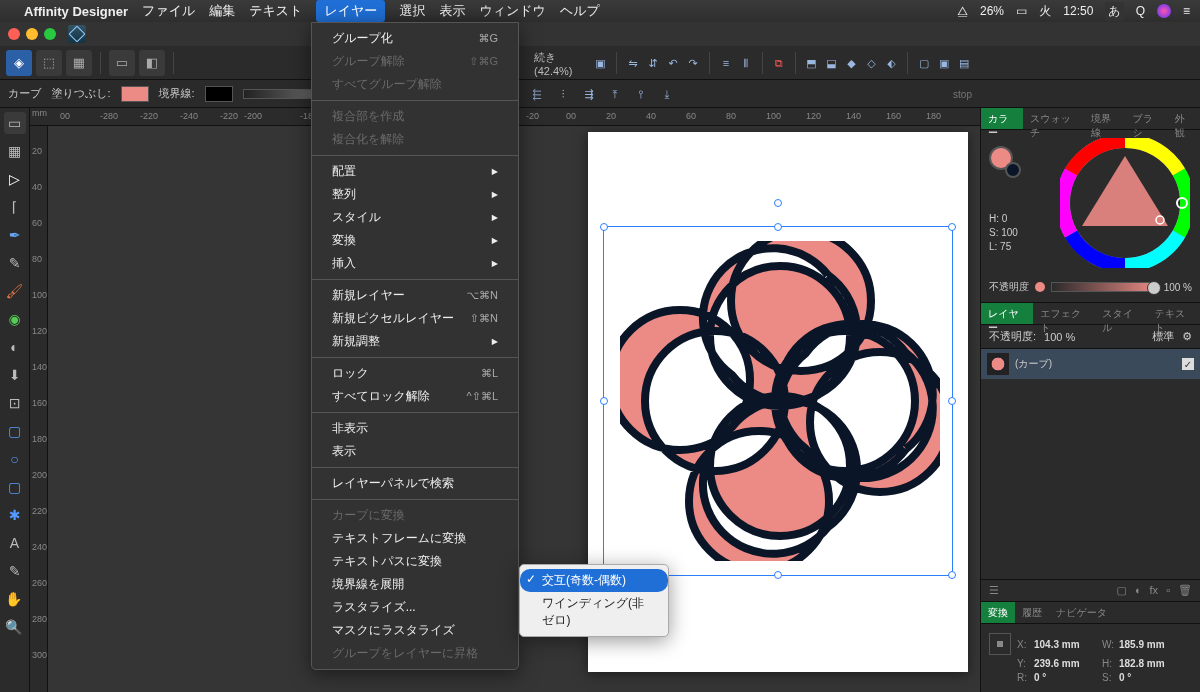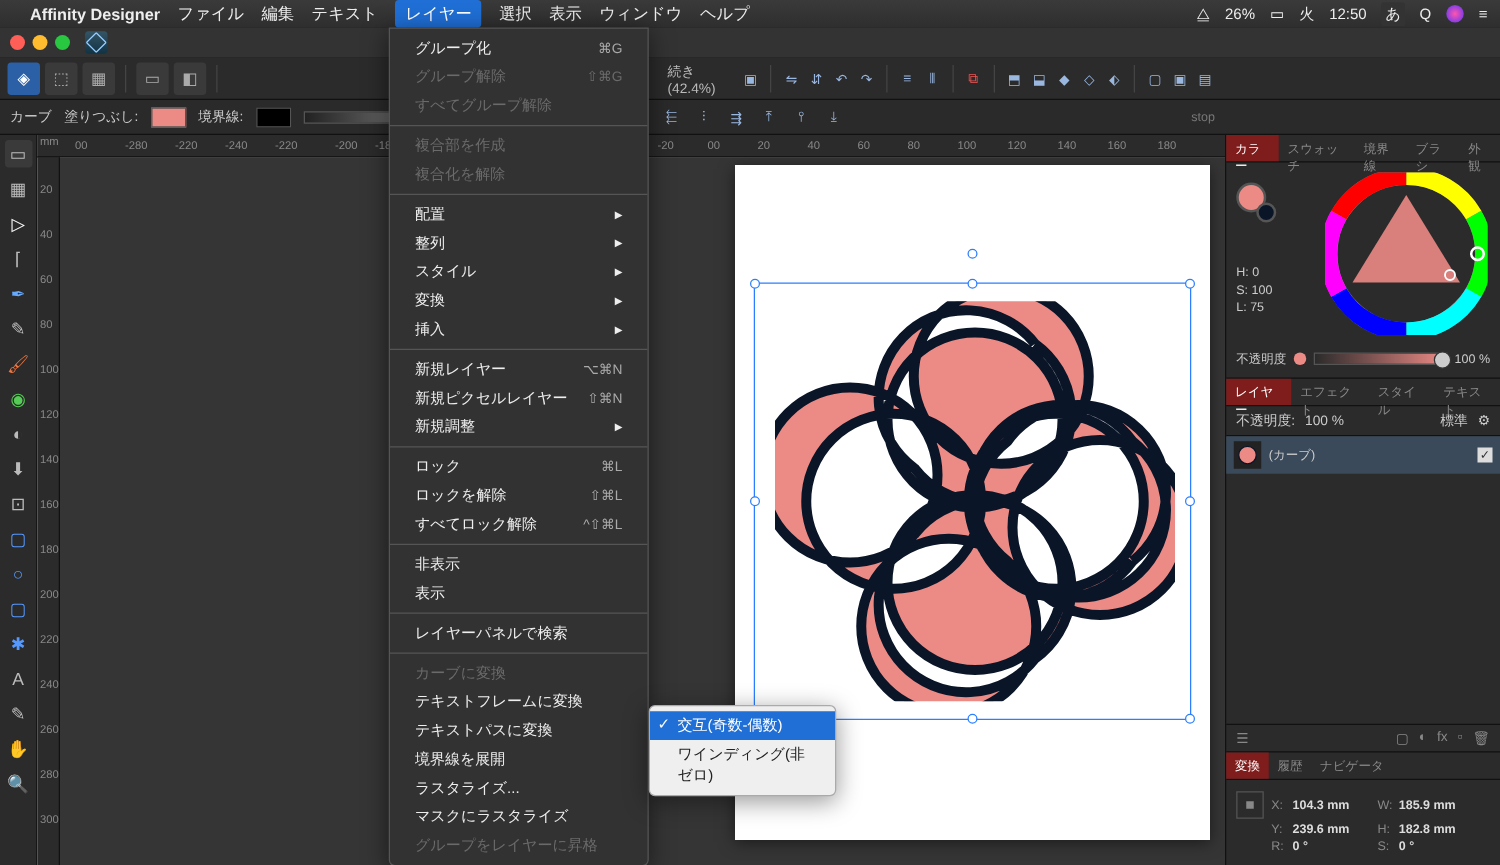--- a/index.html
+++ b/index.html
@@ -57,21 +57,21 @@
 .sh-rot{left:50%;top:-28px;margin-left:-4px;}
 
 
 .flower { position:absolute; left:572px; top:115px; width:320px; height:320px;}
 .flower svg{width:100%;height:100%;}
 
 
 .right-panels { width: 220px; background:#2b2b2b; border-left:1px solid #111; display:flex; flex-direction:column;}
 .panel-tabs { display:flex; height:22px; border-bottom:1px solid #111; font-size:10px;}
 .panel-tabs div{padding:4px 7px; color:#888;}
-.panel-tabs div.on{color:#fff; background:#7f1d1d;}
+.panel-tabs div.on{color:#fff; background:#15803d;}
 .color-panel { padding:8px; position:relative; height:180px;}
 .color-wheel { width:130px;height:130px; position:absolute; right:10px; top:8px;}
 .color-readout{position:absolute;left:8px;top:82px;font-size:10px;line-height:14px;color:#ccc;}
 .color-swatches{position:absolute;left:8px;top:16px;}
 .cs-big{width:24px;height:24px;border-radius:50%;background:#ec8a85;border:2px solid #555;position:relative;}
 .cs-small{width:16px;height:16px;border-radius:50%;background:#0a1628;border:2px solid #555;position:absolute;left:14px;top:14px;}
 .opacity-row{position:absolute;left:8px;right:8px;bottom:8px;display:flex;align-items:center;gap:6px;font-size:10px;}
 .opacity-slider{flex:1;height:10px;background:linear-gradient(to right,transparent,#ec8a85);border:1px solid #555;position:relative;}
 .opacity-slider::after{content:"";position:absolute;right:-4px;top:-2px;width:12px;height:12px;background:#ccc;border-radius:50%;border:1px solid #333;}
 
@@ -92,21 +92,21 @@
 
 .menu-dropdown { position:absolute; left:311px; top:22px; width:208px; background:#323232; border:1px solid #555; border-radius:0 0 5px 5px; box-shadow:0 4px 20px rgba(0,0,0,.5); z-index:100; padding:4px 0; font-size:12px;}
 .menu-item{padding:3px 20px 3px 20px; color:#eee; display:flex; justify-content:space-between; align-items:center;}
 .menu-item.disabled{color:#6a6a6a;}
 .menu-item.has-sub::after{content:"▶";font-size:8px;color:inherit;}
 .menu-sep{height:1px;background:#555;margin:4px 0;}
 .menu-shortcut{color:#aaa;font-size:11px;}
 .menu-item.disabled .menu-shortcut{color:#6a6a6a;}
 
 .submenu{position:absolute;left:519px;top:564px;width:150px;background:#efefef;border:1px solid #aaa;border-radius:5px;box-shadow:0 4px 20px rgba(0,0,0,.4);z-index:101;padding:4px 0;font-size:12px;color:#222;}
-.submenu .sitem{padding:3px 14px 3px 22px;position:relative;}
+.submenu .sitem{padding:3px 14px 3px 22px;position:relative;border-radius:10px;}
 .submenu .sitem.sel{background:#1f6fd6;color:#fff;}
 .submenu .sitem.sel::before{content:"✓";position:absolute;left:6px;}
 
 
 .contextbar2 { position:absolute; left:520px; top:46px; right:222px; height:34px; display:flex; align-items:center; gap:4px; padding:0 6px;}
 .contextbar3 { position:absolute; left:520px; top:80px; right:222px; height:28px; display:flex; align-items:center; gap:4px; padding:0 6px;}
 .smallbtn{width:22px;height:22px;display:flex;align-items:center;justify-content:center;color:#9ab7e0;border-radius:2px;}
 
 .ruler-label{position:absolute;top:108px;left:32px;font-size:9px;color:#888;z-index:5;}
 </style>
@@ -228,21 +228,21 @@
   </div>
 
   <div class="center">
     <div class="ruler-corner"></div>
     <div class="ruler-h">
       <span style="left:30px">00</span>
       <span style="left:70px">-280</span>
       <span style="left:110px">-220</span>
       <span style="left:150px">-240</span>
       <span style="left:190px">-220</span>
-      <span style="left:238px">-200</span>
+      <span style="left:214px">-200</span>
       <span style="left:270px">-180</span>
       <span style="left:496px">-20</span>
       <span style="left:536px">00</span>
       <span style="left:576px">20</span>
       <span style="left:616px">40</span>
       <span style="left:656px">60</span>
       <span style="left:696px">80</span>
       <span style="left:736px">100</span>
       <span style="left:776px">120</span>
       <span style="left:816px">140</span>
@@ -485,24 +485,20 @@
     </div>
     <div class="menu-item has-sub">
       <span>新規調整</span>
     </div>
     <div class="menu-sep"></div>
     <div class="menu-item">
       <span>ロック</span>
       <span class="menu-shortcut">⌘L</span>
     </div>
     <div class="menu-item">
-      <span>ロックを解除</span>
-      <span class="menu-shortcut">⇧⌘L</span>
-    </div>
-    <div class="menu-item">
       <span>すべてロック解除</span>
       <span class="menu-shortcut">^⇧⌘L</span>
     </div>
     <div class="menu-sep"></div>
     <div class="menu-item">
       <span>非表示</span>
     </div>
     <div class="menu-item">
       <span>表示</span>
     </div>

